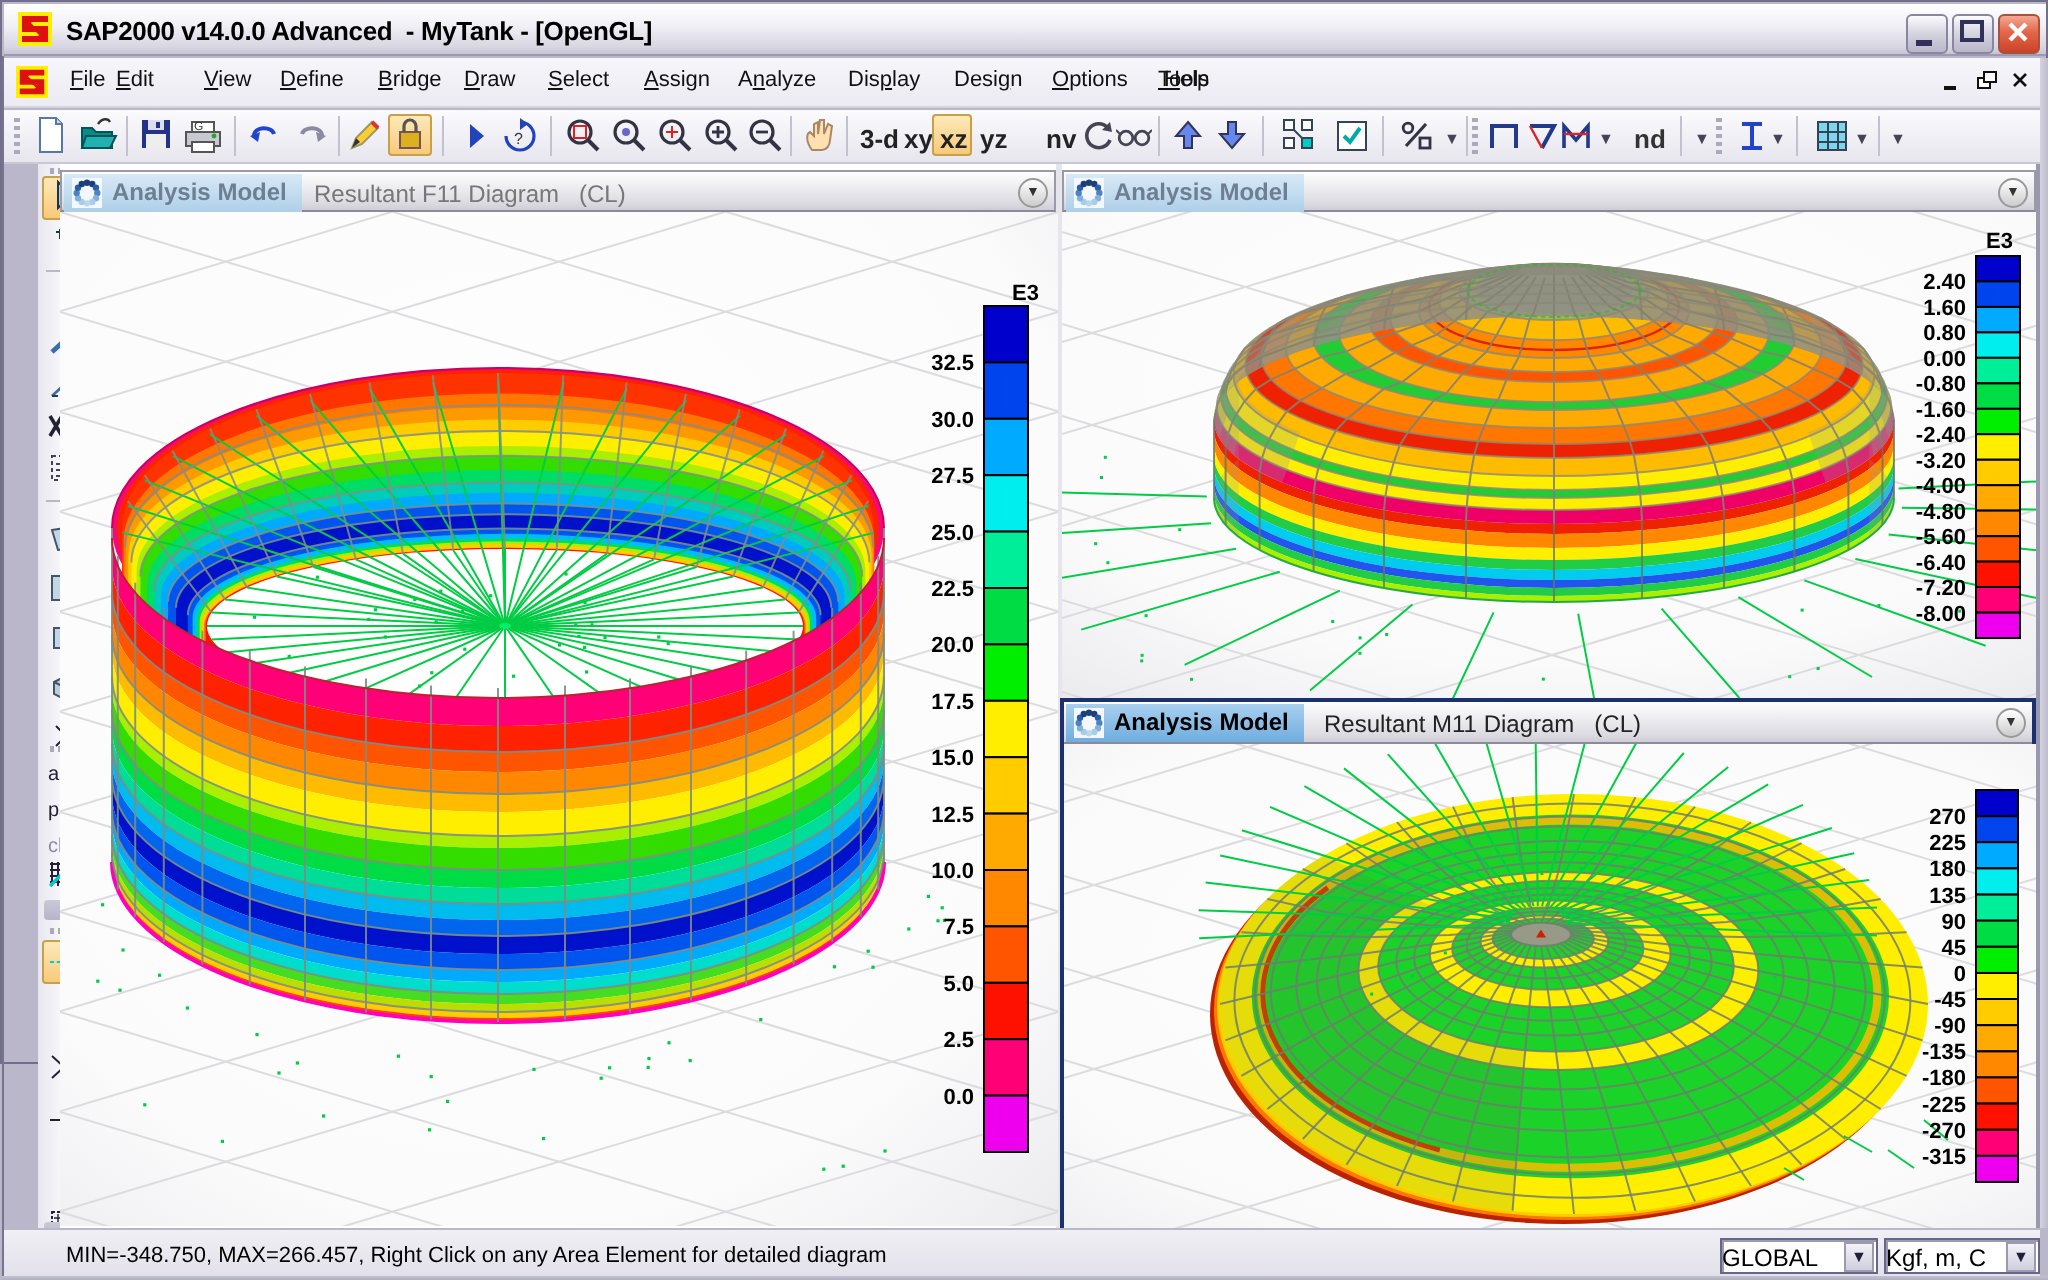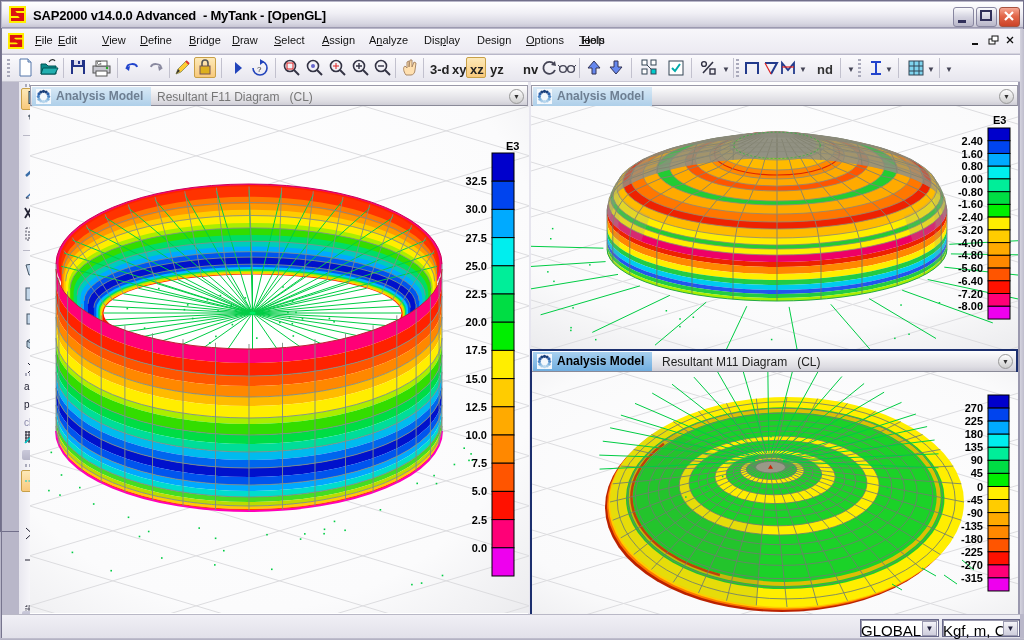--- a/index.html
+++ b/index.html
@@ -10,21 +10,21 @@
 .wbtn{position:absolute;top:5px;width:21px;height:20px;border-radius:3px;border:1px solid #8886a0;background:linear-gradient(180deg,#fbfbfd,#d4d3e0 50%,#b9b7c9);color:#31305a;text-align:center}
 .wbtn.close{background:linear-gradient(180deg,#f5a793,#e2674a 45%,#cc4328);border-color:#a5523f}
 .menubar{position:absolute;left:1px;top:28px;width:1021px;height:25px;background:linear-gradient(180deg,#f7f6fa,#eceaf2);border-bottom:1px solid #d5d4de}
 .mi{position:absolute;top:5px;font-size:11px;color:#111}
 .mdibtn{position:absolute;top:6px;width:14px;height:13px;font-size:10px;line-height:11px;text-align:center;color:#000;font-weight:bold}
 .toolbar{position:absolute;left:1px;top:54px;width:1021px;height:27px;background:linear-gradient(180deg,#fbfafd,#e7e6ee);border-bottom:1px solid #c9c8d4}
 .lbar{position:absolute;left:18px;top:81px;width:28px;height:532px;background:linear-gradient(90deg,#e8e7ef,#f6f5f9 40%,#dcdbe6);border-right:1px solid #c9c8d4}
 .statusbar{position:absolute;left:1px;top:613px;width:1018px;height:24px;background:linear-gradient(180deg,#f0eff5,#e2e1ea);border-top:1px solid #b9b8c6}
 .status-text{position:absolute;left:31px;top:7px;font-size:11px;color:#000}
 .combo{position:absolute;top:4px;height:18px;background:#fff;border:1px solid #666688;box-shadow:inset 1px 1px 0 #9a99ad}
-.combo .ct{position:absolute;left:0;top:2px;font-size:15px;color:#000}
+.combo .ct{position:absolute;left:0;top:2px;font-size:12px;color:#000}
 .combo .ca{position:absolute;right:1px;top:1px;width:15px;height:15px;background:linear-gradient(180deg,#f4f3f8,#cfcedd);border:1px solid #9b9ab0;font-size:8px;line-height:14px;text-align:center;color:#20203c}
 .vp{position:absolute;background:#fff}
 .vptitle{position:absolute;height:21px;background:linear-gradient(180deg,#fefefe,#dddce2 80%,#cfced6);border:1px solid #9a99a8;border-bottom:1px solid #8a8a98}
 .vptab{position:absolute;left:1px;top:1px;height:19px;padding:0 8px 16px 24px;font-size:12px;font-weight:bold}
 .vptab.inactive{background:linear-gradient(180deg,#d8e9f6,#aecfe9);color:#6e7f92}
 .vptab.active{background:linear-gradient(180deg,#a8d0ef,#6faddf);color:#000}
 .vpsub{position:absolute;top:4px;font-size:12px;color:#777}
 .vpsub.active{color:#222}
 .vpdrop{position:absolute;top:3px;width:15px;height:15px;border-radius:50%;background:linear-gradient(180deg,#fff,#ccc);border:1px solid #999;font-size:7px;text-align:center;line-height:14px;color:#333}
 .spin{position:absolute;left:5px;top:3px;width:15px;height:15px;z-index:5}
@@ -1100,20 +1100,21 @@
           <text x="451" y="209.9" font-size="11" font-weight="bold" fill="#000" text-anchor="end" font-family="Liberation Sans, sans-serif">-315</text>
         </svg>
       </div>
  </div>
 
  <div style="position:absolute;left:1017px;top:81px;width:2px;height:532px;background:#9a98ae"></div>
  <div style="position:absolute;left:1019px;top:28px;width:5px;height:585px;background:linear-gradient(90deg,#d4d3de,#b9b7c8)"></div>
  <div style="position:absolute;left:0;top:27px;width:1px;height:613px;background:#77758e"></div>
  <div style="position:absolute;left:0;top:637px;width:1024px;height:3px;background:linear-gradient(180deg,#c3c2d0,#a5a3b8)"></div>
  <div class="statusbar">
+   <span class="status-text">MIN=-348.750, MAX=266.457, Right Click on any Area Element for detailed diagram</span>
    <div class="combo" style="left:858px;width:79px">
         <span class="ct">GLOBAL</span>
         <span class="ca">▼</span>
       </div>
    <div class="combo" style="left:940px;width:78px">
         <span class="ct">Kgf, m, C</span>
         <span class="ca">▼</span>
       </div>
  </div>
 </div>

